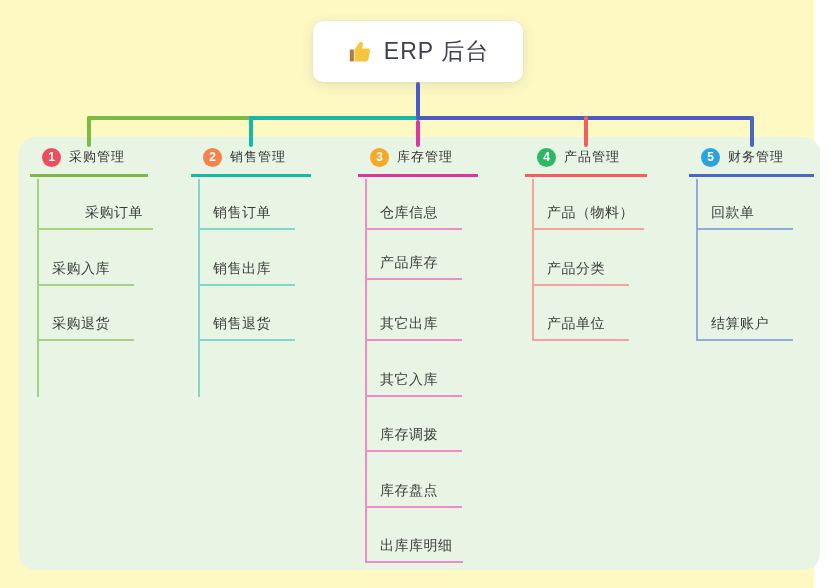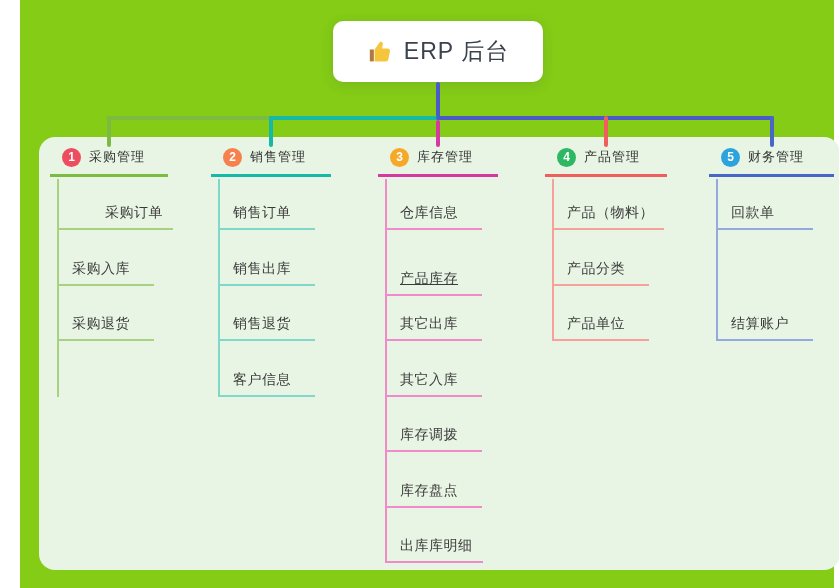--- a/index.html
+++ b/index.html
@@ -1,17 +1,17 @@
 <!DOCTYPE html>
 <html><head>
 <meta charset="utf-8">
 <style>
   html,body{margin:0;padding:0;background:#ffffff;}
   body{width:839px;height:588px;overflow:hidden;font-family:"Liberation Sans","DejaVu Sans",sans-serif;}
-  #stage{position:relative;width:814px;height:588px;background:#84cc16;margin-left:20px;}
+  #stage{position:relative;width:814px;height:588px;background:#fef9c3;}
   .panel{position:absolute;left:19px;top:137px;width:801px;height:433px;background:#e8f5e4;border-radius:16px;}
   .root-card{position:absolute;left:313px;top:21px;width:210px;height:61px;background:#ffffff;border-radius:10px;
     box-shadow:0 3px 14px rgba(40,60,90,.12),0 0 2px rgba(40,60,90,.08);
     display:flex;align-items:center;justify-content:center;gap:10px;}
   .root-label{font-size:23px;color:#39424e;font-weight:500;letter-spacing:1px;}
   .thumb-icon{width:27px;height:27px;flex:none;display:block;}
   .line{position:absolute;border-radius:2px;}
   .branch-header{position:absolute;display:flex;align-items:center;gap:8px;box-sizing:border-box;
     padding:0 0 6px 12px;cursor:default;}
   .badge{width:19px;height:19px;border-radius:50%;color:#ffffff;font-size:12px;line-height:19px;
@@ -52,28 +52,27 @@
     <div class="child" style="left: 37px; top: 259px; border-bottom: 2px solid rgb(169, 209, 130);">采购入库</div>
     <div class="child" style="left: 37px; top: 314px; border-bottom: 2px solid rgb(169, 209, 130);">采购退货</div>
     <div class="branch-header" style="left: 191px; top: 146px; width: 120px; border-bottom: 3px solid rgb(22, 184, 166);">
     <span class="badge" style="background: rgb(245, 130, 76);">2</span>
     <span class="branch-label">销售管理</span>
   </div>
     <div class="trunk" style="left: 198px; top: 179px; height: 218px; background: rgb(127, 216, 202);"></div>
     <div class="child" style="left: 198px; top: 203px; border-bottom: 2px solid rgb(127, 216, 202);">销售订单</div>
     <div class="child" style="left: 198px; top: 259px; border-bottom: 2px solid rgb(127, 216, 202);">销售出库</div>
     <div class="child" style="left: 198px; top: 314px; border-bottom: 2px solid rgb(127, 216, 202);">销售退货</div>
-    <div class="child" style="left: 198px; top: 370px; border-bottom: 2px solid rgb(127, 216, 202);">客户信息</div>
     <div class="branch-header" style="left: 358px; top: 146px; width: 120px; border-bottom: 3px solid rgb(214, 57, 159);">
     <span class="badge" style="background: rgb(246, 169, 41);">3</span>
     <span class="branch-label">库存管理</span>
   </div>
     <div class="trunk" style="left: 365px; top: 179px; height: 384px; background: rgb(240, 138, 201);"></div>
     <div class="child" style="left: 365px; top: 203px; border-bottom: 2px solid rgb(240, 138, 201);">仓库信息</div>
-    <div class="child" style="left: 365px; top: 269px; border-bottom: 2px solid rgb(240, 138, 201); text-decoration: underline;">产品库存</div>
+    <div class="child" style="left: 365px; top: 253px; border-bottom: 2px solid rgb(240, 138, 201);">产品库存</div>
     <div class="child" style="left: 365px; top: 314px; border-bottom: 2px solid rgb(240, 138, 201);">其它出库</div>
     <div class="child" style="left: 365px; top: 370px; border-bottom: 2px solid rgb(240, 138, 201);">其它入库</div>
     <div class="child" style="left: 365px; top: 425px; border-bottom: 2px solid rgb(240, 138, 201);">库存调拨</div>
     <div class="child" style="left: 365px; top: 536px; border-bottom: 2px solid rgb(240, 138, 201);">出库库明细</div>
     <div class="child" style="left: 365px; top: 481px; border-bottom: 2px solid rgb(240, 138, 201);">库存盘点</div>
     <div class="branch-header" style="left: 525px; top: 146px; width: 122px; border-bottom: 3px solid rgb(241, 94, 94);">
     <span class="badge" style="background: rgb(46, 184, 99);">4</span>
     <span class="branch-label">产品管理</span>
   </div>
     <div class="trunk" style="left: 532px; top: 179px; height: 162px; background: rgb(246, 162, 155);"></div>

